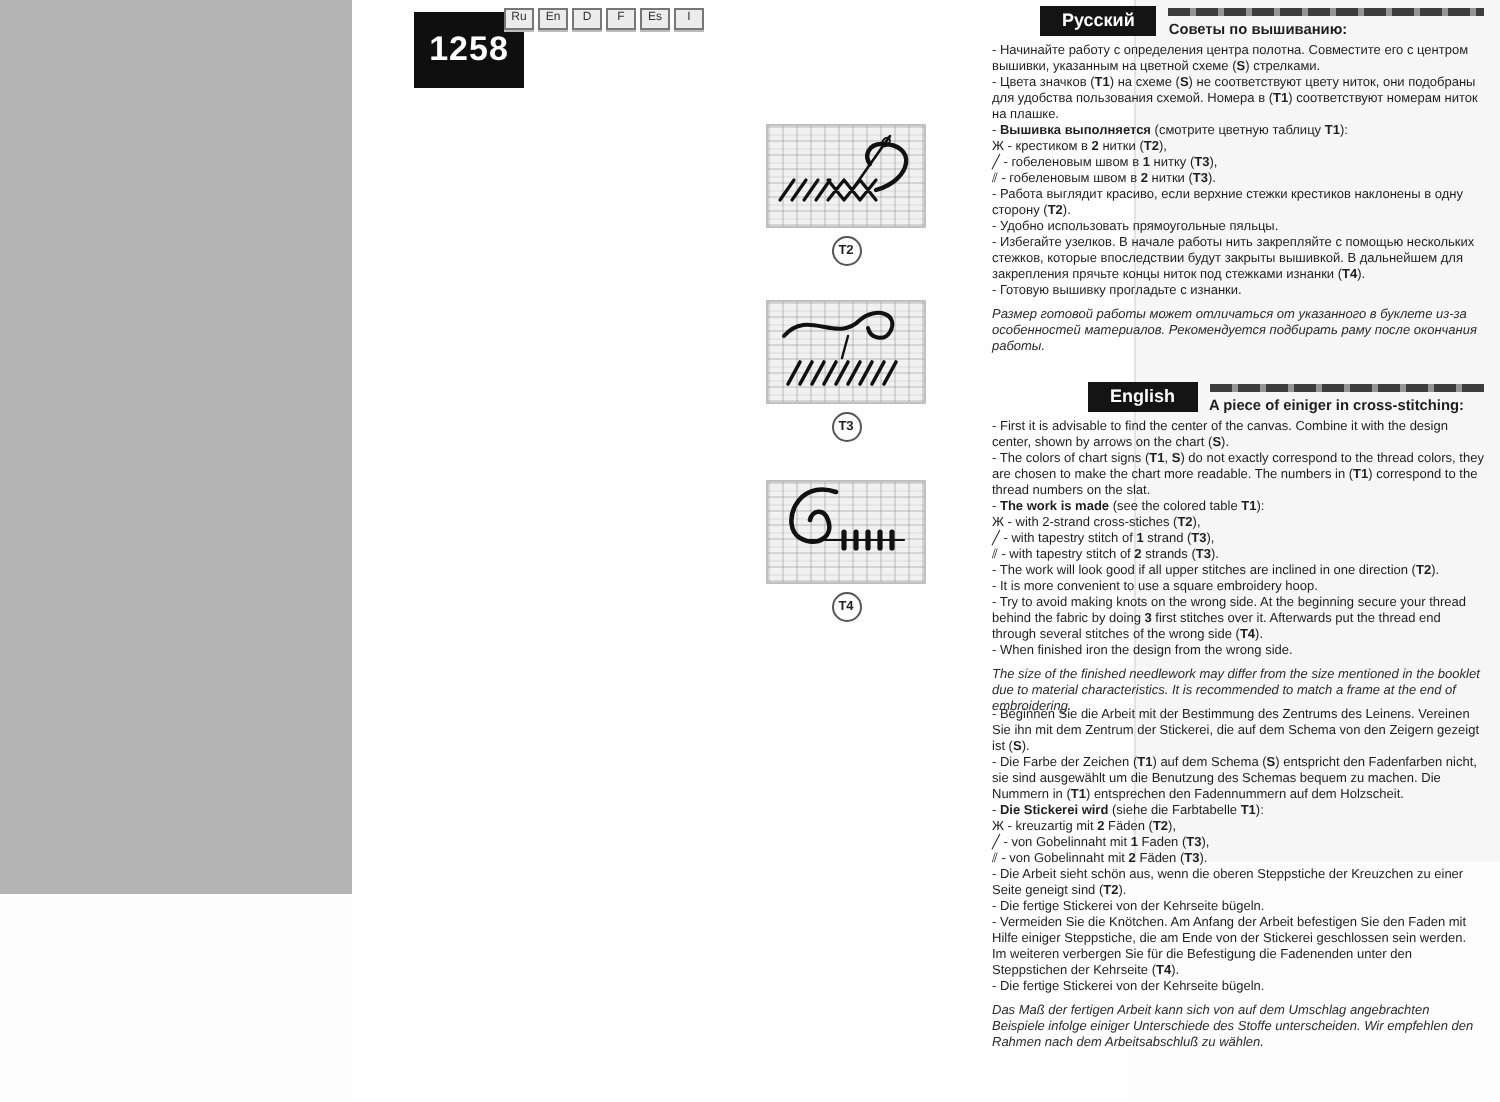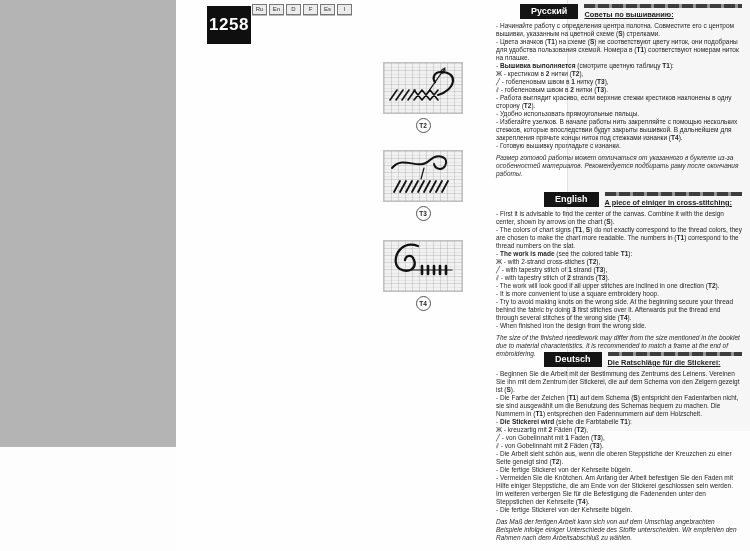--- a/index.html
+++ b/index.html
@@ -4,21 +4,21 @@
 <style>
   html,body{margin:0;padding:0;background:#ffffff;}
   #stage{position:relative;width:750px;height:551px;background:#fdfdfd;overflow:hidden;
          font-family:"Liberation Sans","DejaVu Sans",sans-serif;color:#1e1e1e;}
   
   .left-margin{position:absolute;left:0;top:0;width:176px;height:447px;background:#b4b4b4;}
   .right-margin{position:absolute;left:567px;top:0;width:183px;height:431px;background:#f6f6f6;border-left:1px solid #e3e3e3;}
   .page{position:absolute;left:176px;top:0;width:391px;height:551px;background:#fefefe;}
 
   
-  .booklet-no{position:absolute;left:31px;top:6px;width:44px;height:38px;background:#0f0f0f;color:#fff;
+  .booklet-no{position:absolute;left:31px;top:6px;width:55px;height:38px;background:#0f0f0f;color:#fff;
               font-weight:bold;font-size:17px;display:flex;align-items:center;justify-content:center;letter-spacing:.5px;}
   
   .tabs{position:absolute;left:76px;top:4px;display:flex;gap:2px;}
   .tab{min-width:11px;height:9px;padding:0 1px;border:1px solid #777;background:#ececec;color:#333;
        font-size:6px;line-height:9px;text-align:center;box-shadow:0 1px 0 #bbb;}
 
   
   .diagram{position:absolute;width:80px;text-align:center;}
   .fabric{width:78px;height:50px;border:1px solid #c0c0c0;background-color:#f1f1f1;
     background-image:
@@ -30,21 +30,21 @@
               font-size:6.5px;line-height:13px;font-weight:bold;color:#222;background:#fff;}
   #diagram-t2{left:207px;top:62px;}
   #diagram-t3{left:207px;top:150px;}
   #diagram-t4{left:207px;top:240px;}
 
   
   .section{position:absolute;left:320px;width:246px;}
   .sec-0{top:3px;}
   .sec-1{top:191px;}
   .sec-2{top:351px;}
-  .sec-head{display:flex;align-items:flex-end;text-decoration:underline;}
+  .sec-head{display:flex;align-items:flex-start;}
   .lang-box{background:#141414;color:#fff;font-weight:bold;font-size:9px;line-height:11px;
             padding:2px 11px;white-space:nowrap;margin-left:48px;}
   .sec-0 .lang-box{margin-left:24px;}
   .head-right{flex:1;display:flex;flex-direction:column;min-width:0;}
   .rule{height:4px;margin:1px 0 0 6px;background:repeating-linear-gradient(90deg,#3d3d3d 0 11px,#949494 11px 14px);}
   .sec-title{font-weight:bold;font-size:7.4px;line-height:9px;margin:2px 0 0 6px;white-space:nowrap;}
   .sec-body{margin-top:3px;font-size:6.5px;line-height:8px;}
   .line{white-space:normal;}
   .footnote{margin-top:4px;font-style:italic;font-size:6.5px;line-height:8px;color:#2a2a2a;}
   b{font-weight:bold;}
@@ -149,27 +149,20 @@
             <div class="line">⫽ - with tapestry stitch of <b>2</b> strands (<b>T3</b>).</div>
             <div class="line">- The work will look good if all upper stitches are inclined in one direction (<b>T2</b>).</div>
             <div class="line">- It is more convenient to use a square embroidery hoop.</div>
             <div class="line">- Try to avoid making knots on the wrong side. At the beginning secure your thread behind the fabric by doing <b>3</b> first stitches over it. Afterwards put the thread end through several stitches of the wrong side (<b>T4</b>).</div>
             <div class="line">- When finished iron the design from the wrong side.</div>
           </div>
     <div class="footnote">The size of the finished needlework may differ from the size mentioned in the booklet due to material characteristics. It is recommended to match a frame at the end of embroidering.</div>
   </div>
 
   <div class="section sec-2">
-    <div class="sec-head">
-      <span class="lang-box">Deutsch</span>
-      <span class="head-right">
-        <span class="rule"></span>
-        <span class="sec-title">Die Ratschläge für die Stickerei:</span>
-      </span>
-    </div>
     <div class="sec-body">
             <div class="line">- Beginnen Sie die Arbeit mit der Bestimmung des Zentrums des Leinens. Vereinen Sie ihn mit dem Zentrum der Stickerei, die auf dem Schema von den Zeigern gezeigt ist (<b>S</b>).</div>
             <div class="line">- Die Farbe der Zeichen (<b>T1</b>) auf dem Schema (<b>S</b>) entspricht den Fadenfarben nicht, sie sind ausgewählt um die Benutzung des Schemas bequem zu machen. Die Nummern in (<b>T1</b>) entsprechen den Fadennummern auf dem Holzscheit.</div>
             <div class="line">- <b>Die Stickerei wird</b> (siehe die Farbtabelle <b>T1</b>):</div>
             <div class="line">Ж - kreuzartig mit <b>2</b> Fäden (<b>T2</b>),</div>
             <div class="line">╱ - von Gobelinnaht mit <b>1</b> Faden (<b>T3</b>),</div>
             <div class="line">⫽ - von Gobelinnaht mit <b>2</b> Fäden (<b>T3</b>).</div>
             <div class="line">- Die Arbeit sieht schön aus, wenn die oberen Steppstiche der Kreuzchen zu einer Seite geneigt sind (<b>T2</b>).</div>
             <div class="line">- Die fertige Stickerei von der Kehrseite bügeln.</div>
             <div class="line">- Vermeiden Sie die Knötchen. Am Anfang der Arbeit befestigen Sie den Faden mit Hilfe einiger Steppstiche, die am Ende von der Stickerei geschlossen sein werden. Im weiteren verbergen Sie für die Befestigung die Fadenenden unter den Steppstichen der Kehrseite (<b>T4</b>).</div>

